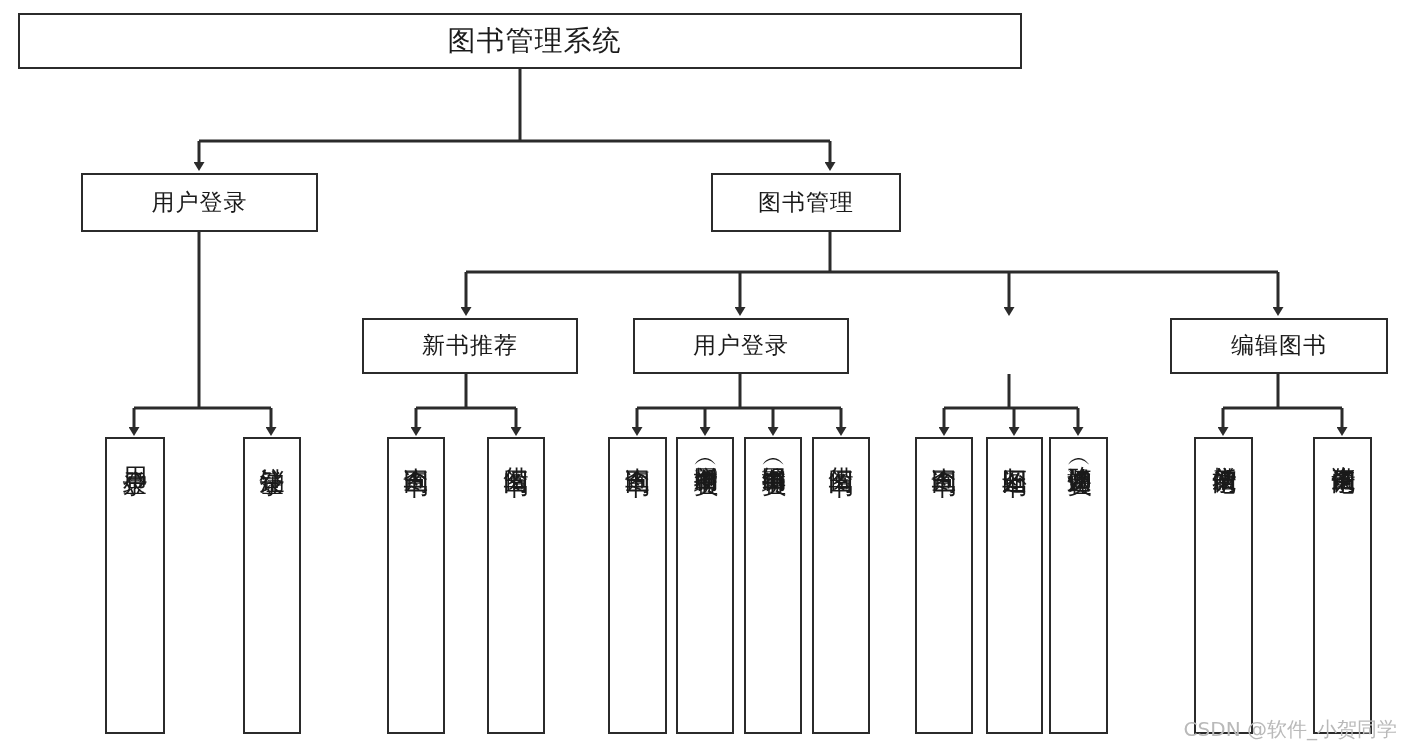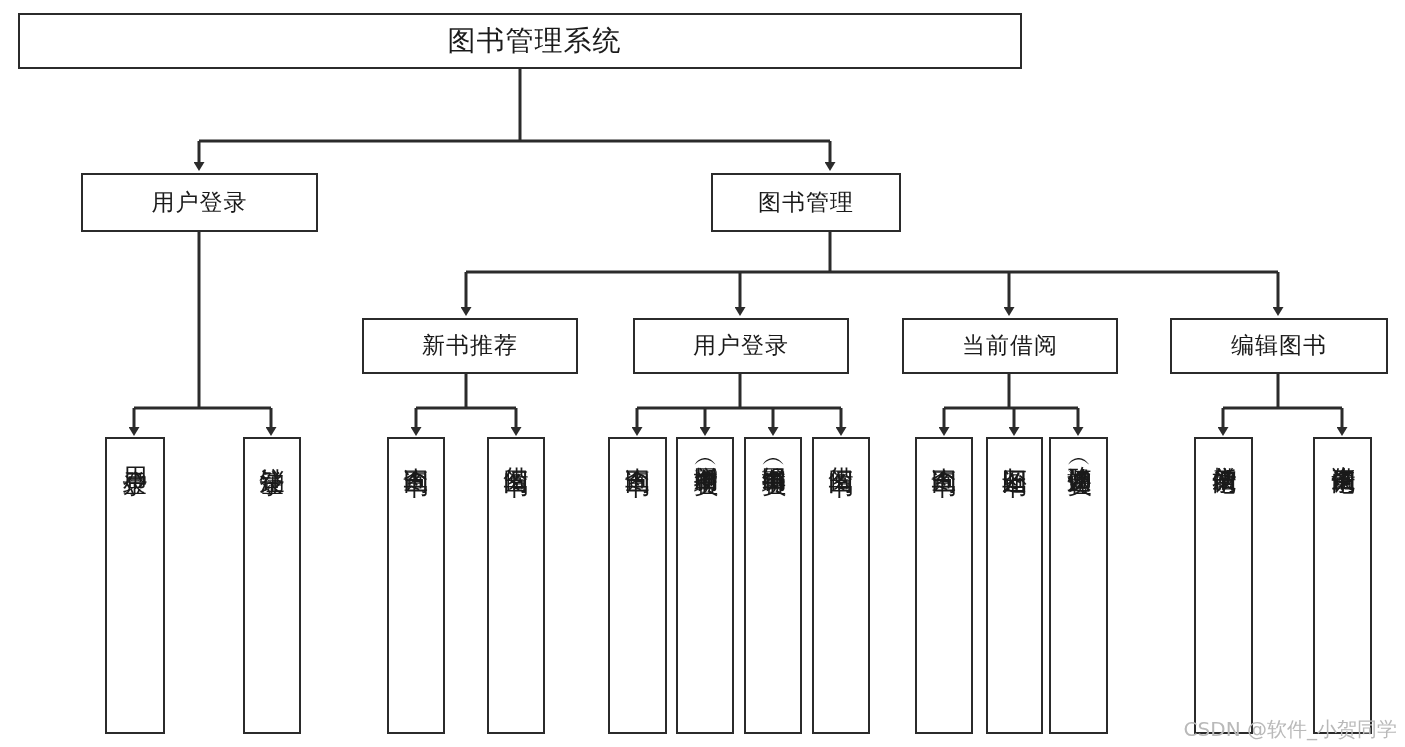--- a/index.html
+++ b/index.html
@@ -151,23 +151,20 @@
   <div class="node horiz" id="n-l2-1" style="left: 711px; top: 173px; width: 190px; height: 59px;">
     <span>图书管理</span>
   </div>
 
   <div class="node horiz" id="n-l3-0" style="left: 362px; top: 318px; width: 216px; height: 56px;">
     <span>新书推荐</span>
   </div>
   <div class="node horiz" id="n-l3-1" style="left: 633px; top: 318px; width: 216px; height: 56px;">
     <span>用户登录</span>
   </div>
-  <div class="node horiz" id="n-l3-2" style="left: 902px; top: 318px; width: 216px; height: 56px;">
-    <span>当前借阅</span>
-  </div>
   <div class="node horiz" id="n-l3-3" style="left: 1170px; top: 318px; width: 218px; height: 56px;">
     <span>编辑图书</span>
   </div>
 
   <div class="node leaf" id="n-leaf-0" style="left: 105px; top: 437px; width: 60px; height: 297px;">
     <span class="vlabel">用户登录</span>
   </div>
   <div class="node leaf" id="n-leaf-1" style="left: 243px; top: 437px; width: 58px; height: 297px;">
     <span class="vlabel">注销登录</span>
   </div>

